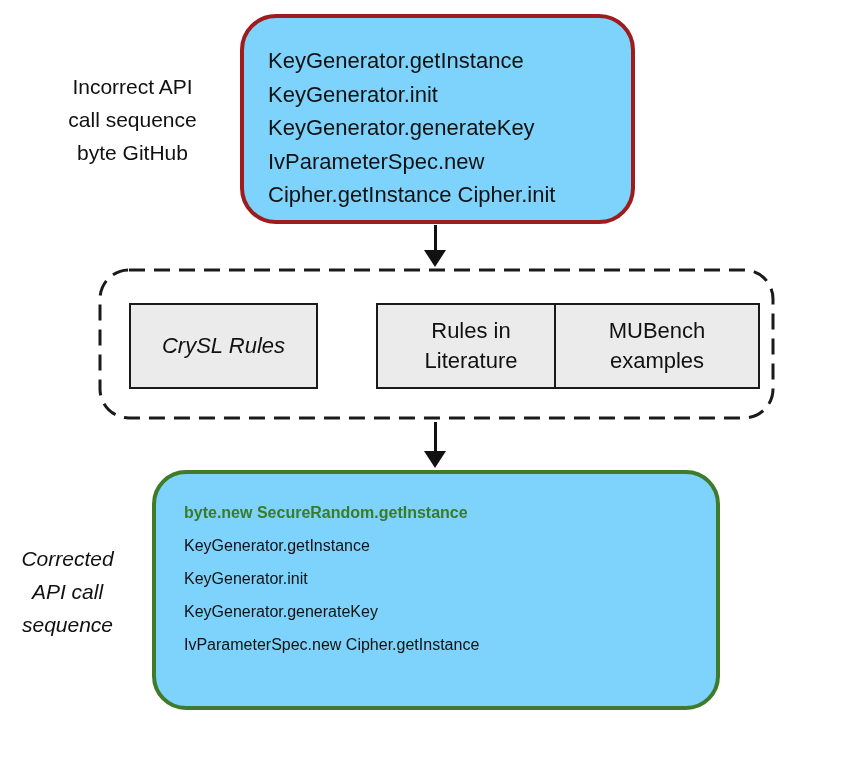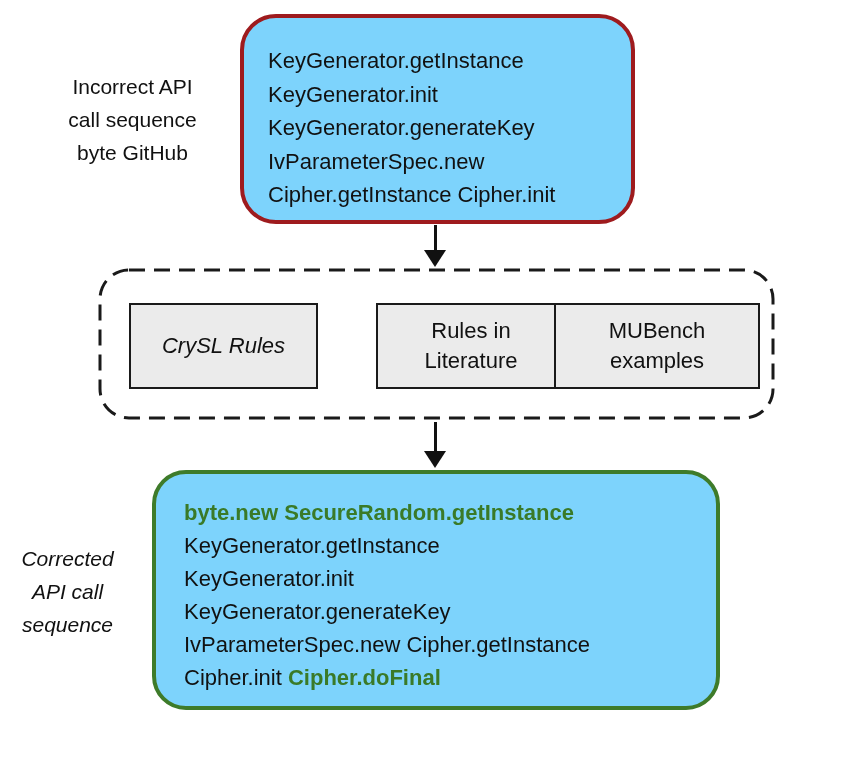--- a/index.html
+++ b/index.html
@@ -38,21 +38,21 @@
     border:4px solid var(--red);
     border-radius:36px;
     padding:26px 16px 0 24px;
     font-size:22px;line-height:33.5px;
   }
   .green-box{
     left:152px;top:470px;width:568px;height:240px;
     border:4px solid var(--green);
     border-radius:34px;
     padding:22px 14px 0 28px;
-    font-size:22px;line-height:33px;
+    font-size:16px;line-height:33px;
   }
   .seq-line{white-space:nowrap;}
   .green-box .hl{color:var(--green-text);font-weight:bold;}
 
   .arrow{position:absolute;}
   .arrow-line{
     position:absolute;width:3px;background:var(--ink);
   }
   .arrow-head{
     position:absolute;width:0;height:0;
@@ -135,16 +135,15 @@
       <div class="seq-line">API call</div>
       <div class="seq-line">sequence</div>
     </div>
 
   <div class="seq-box green-box">
       <div class="seq-line"><span class="hl">byte.new SecureRandom.getInstance</span></div>
       <div class="seq-line"><span>KeyGenerator.getInstance</span></div>
       <div class="seq-line"><span>KeyGenerator.init</span></div>
       <div class="seq-line"><span>KeyGenerator.generateKey</span></div>
       <div class="seq-line"><span>IvParameterSpec.new Cipher.getInstance</span></div>
-      <div class="seq-line"><span>Cipher.init </span><span class="hl">Cipher.doFinal</span></div>
     </div>
 
 </div>
 
 </body></html>

